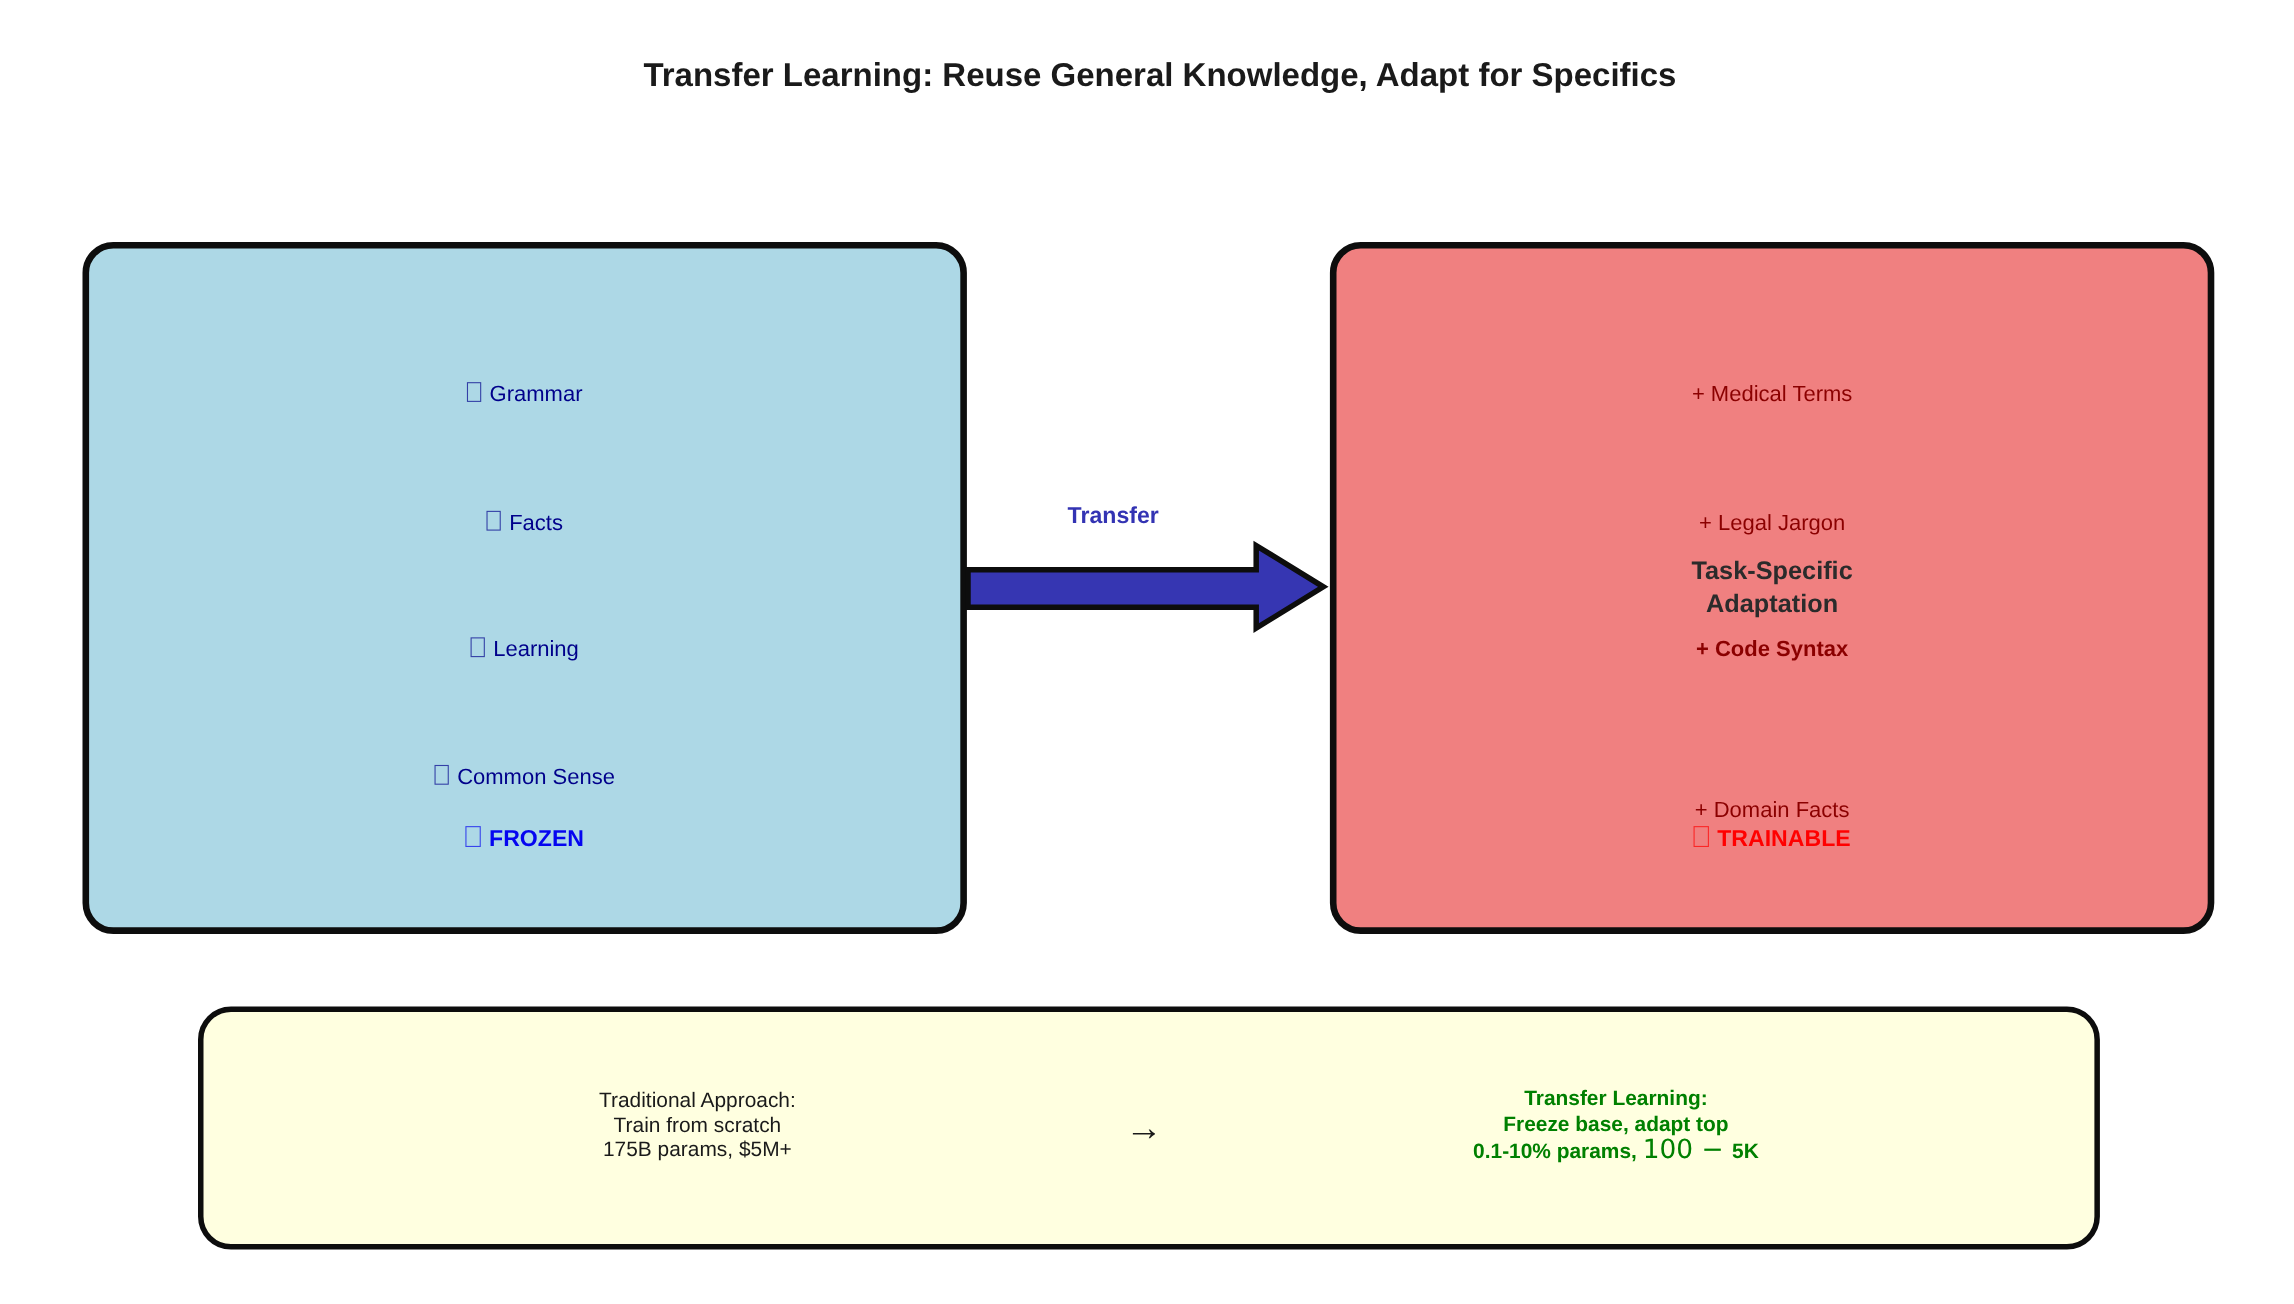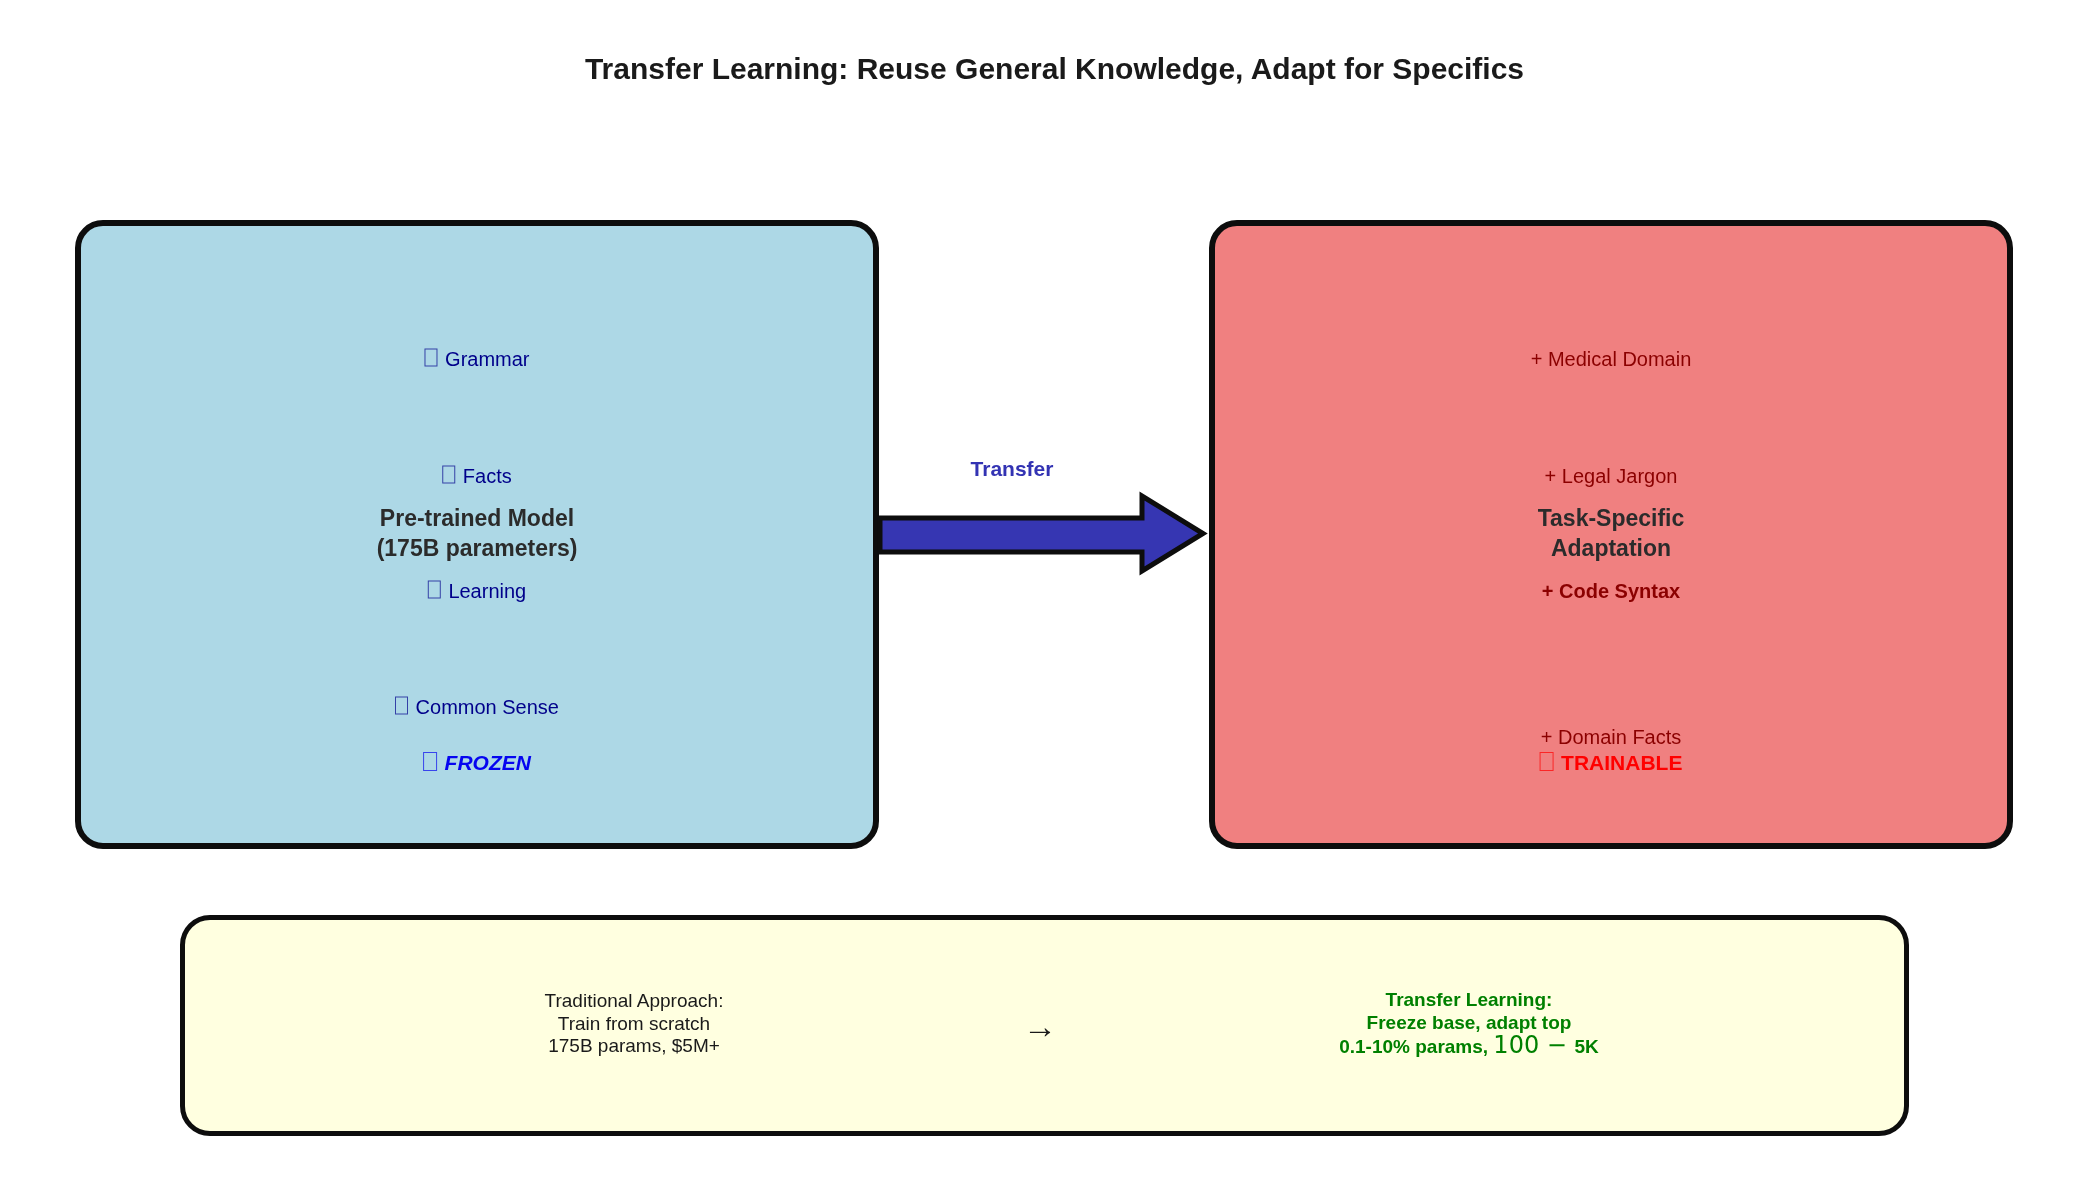--- a/index.html
+++ b/index.html
@@ -121,42 +121,38 @@
   <div class="title">Transfer Learning: Reuse General Knowledge, Adapt for Specifics</div>
 
   <div id="pretrained-box" class="panel"></div>
 
   <div class="item knowledge" style="left:477px; top:359px;">
     <span class="tofu"></span><span>Grammar</span>
   </div>
   <div class="item knowledge" style="left:477px; top:476px;">
     <span class="tofu"></span><span>Facts</span>
   </div>
-  <div class="box-name" style="left:477px; top:533px;">
-    <div>Pre-trained Model</div>
-    <div>(175B parameters)</div>
-  </div>
   <div class="item knowledge" style="left:477px; top:591px;">
     <span class="tofu"></span><span>Learning</span>
   </div>
   <div class="item knowledge" style="left:477px; top:707px;">
     <span class="tofu"></span><span>Common Sense</span>
   </div>
-  <div class="item status frozen" style="left:477px; top:763px;font-style:italic;">
+  <div class="item status frozen" style="left:477px; top:763px;">
     <span class="tofu"></span><span>FROZEN</span>
   </div>
 
   <div id="transfer-label">Transfer</div>
   <svg id="transfer-arrow-svg" width="345" height="95" viewBox="0 0 345 95">
     <polygon points="10,32 272,32 272,10 333,47.5 272,85 272,66 10,66"></polygon>
   </svg>
 
   <div id="adaptation-box" class="panel"></div>
 
-  <div class="item addition" style="left:1611px; top:359px;">+ Medical Domain</div>
+  <div class="item addition" style="left:1611px; top:359px;">+ Medical Terms</div>
   <div class="item addition" style="left:1611px; top:476px;">+ Legal Jargon</div>
   <div class="box-name" style="left:1611px; top:533px;">
     <div>Task-Specific</div>
     <div>Adaptation</div>
   </div>
   <div class="item addition" style="left:1611px; top:591px;font-weight:bold;">+ Code Syntax</div>
   <div class="item addition" style="left:1611px; top:737px;">+ Domain Facts</div>
   <div class="item status trainable" style="left:1611px; top:763px;">
     <span class="tofu"></span><span>TRAINABLE</span>
   </div>

